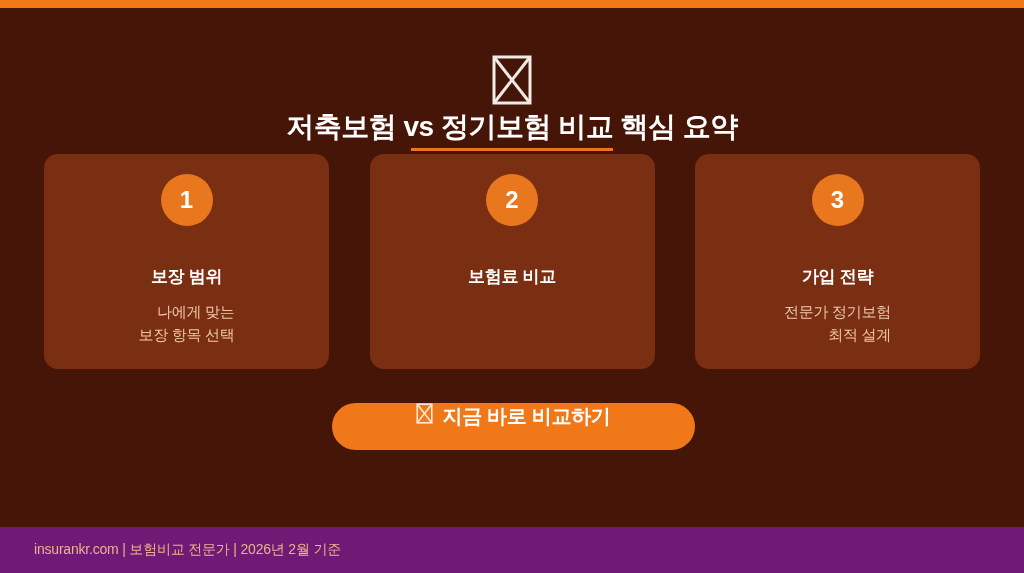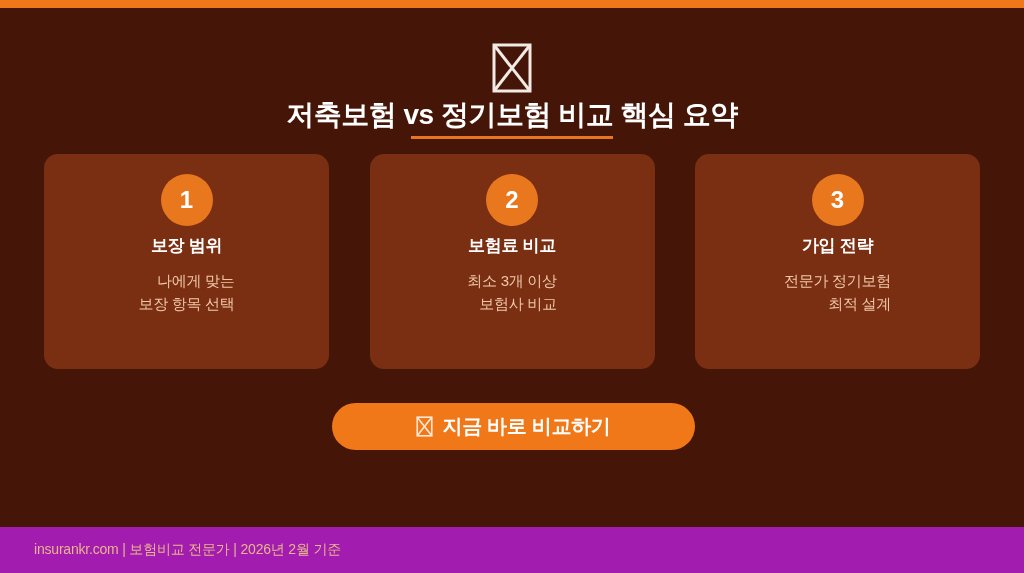--- a/index.html
+++ b/index.html
@@ -17,21 +17,21 @@
 
   
   .top-bar {
     position:absolute; top:0; left:0;
     width:1024px; height:8px;
     background:#F07818;
   }
 
   
   .header {
-    position:absolute; top:12px; left:0;
+    position:absolute; top:24px; left:0;
     width:1024px;
     text-align:center;
   }
   .hero-icon {
     display:block;
     margin:30px auto 6px auto;
     width:42px; height:52px;
   }
   .tofu {
     fill:none;
@@ -84,21 +84,21 @@
     background:#E8771E;
     color:#FFFFFF;
     font-size:24px;
     font-weight:bold;
     display:flex;
     align-items:center;
     justify-content:center;
     line-height:1;
   }
   .card-title {
-    margin-top:8px;
+    margin-top:39px;
     font-size:17px;
     font-weight:bold;
     color:#FFFFFF;
     letter-spacing:-0.3px;
   }
   .card-desc {
     margin-top:12px;
     font-size:15px;
     color:#F0C8A8;
     text-align:right;
@@ -112,35 +112,35 @@
     left:332px; top:403px;
     width:363px; height:47px;
     background:#F07818;
     border:none;
     border-radius:24px;
     color:#FFFFFF;
     font-size:20px;
     font-weight:bold;
     letter-spacing:-0.3px;
     display:flex;
-    align-items:center;
+    align-items:flex-start;
     justify-content:center;
     gap:9px;
     cursor:pointer;
     font-family:"Liberation Sans","DejaVu Sans",sans-serif;
   }
   .cta-tofu { width:17px; height:21px; flex:0 0 auto; }
   .cta-tofu .tofu { stroke:#FFE9D6; stroke-width:4; }
 
   
   .footer {
     position:absolute;
     left:0; bottom:0;
     width:1024px; height:46px;
-    background:#a21caf;
+    background:#701a75;
     display:flex;
     align-items:center;
   }
   .footer-text {
     margin-left:34px;
     font-size:14px;
     color:#E8B48C;
     letter-spacing:-0.2px;
   }
 </style>
@@ -170,24 +170,20 @@
       <div class="card-title">보장 범위</div>
       <div class="card-desc">
         <div>나에게 맞는</div>
         <div>보장 항목 선택</div>
       </div>
     </div>
 
     <div class="card">
       <div class="badge">2</div>
       <div class="card-title">보험료 비교</div>
-      <div class="card-desc">
-        <div>최소 3개 이상</div>
-        <div>보험사 비교</div>
-      </div>
     </div>
 
     <div class="card">
       <div class="badge">3</div>
       <div class="card-title">가입 전략</div>
       <div class="card-desc">
         <div>전문가 정기보험</div>
         <div>최적 설계</div>
       </div>
     </div>

